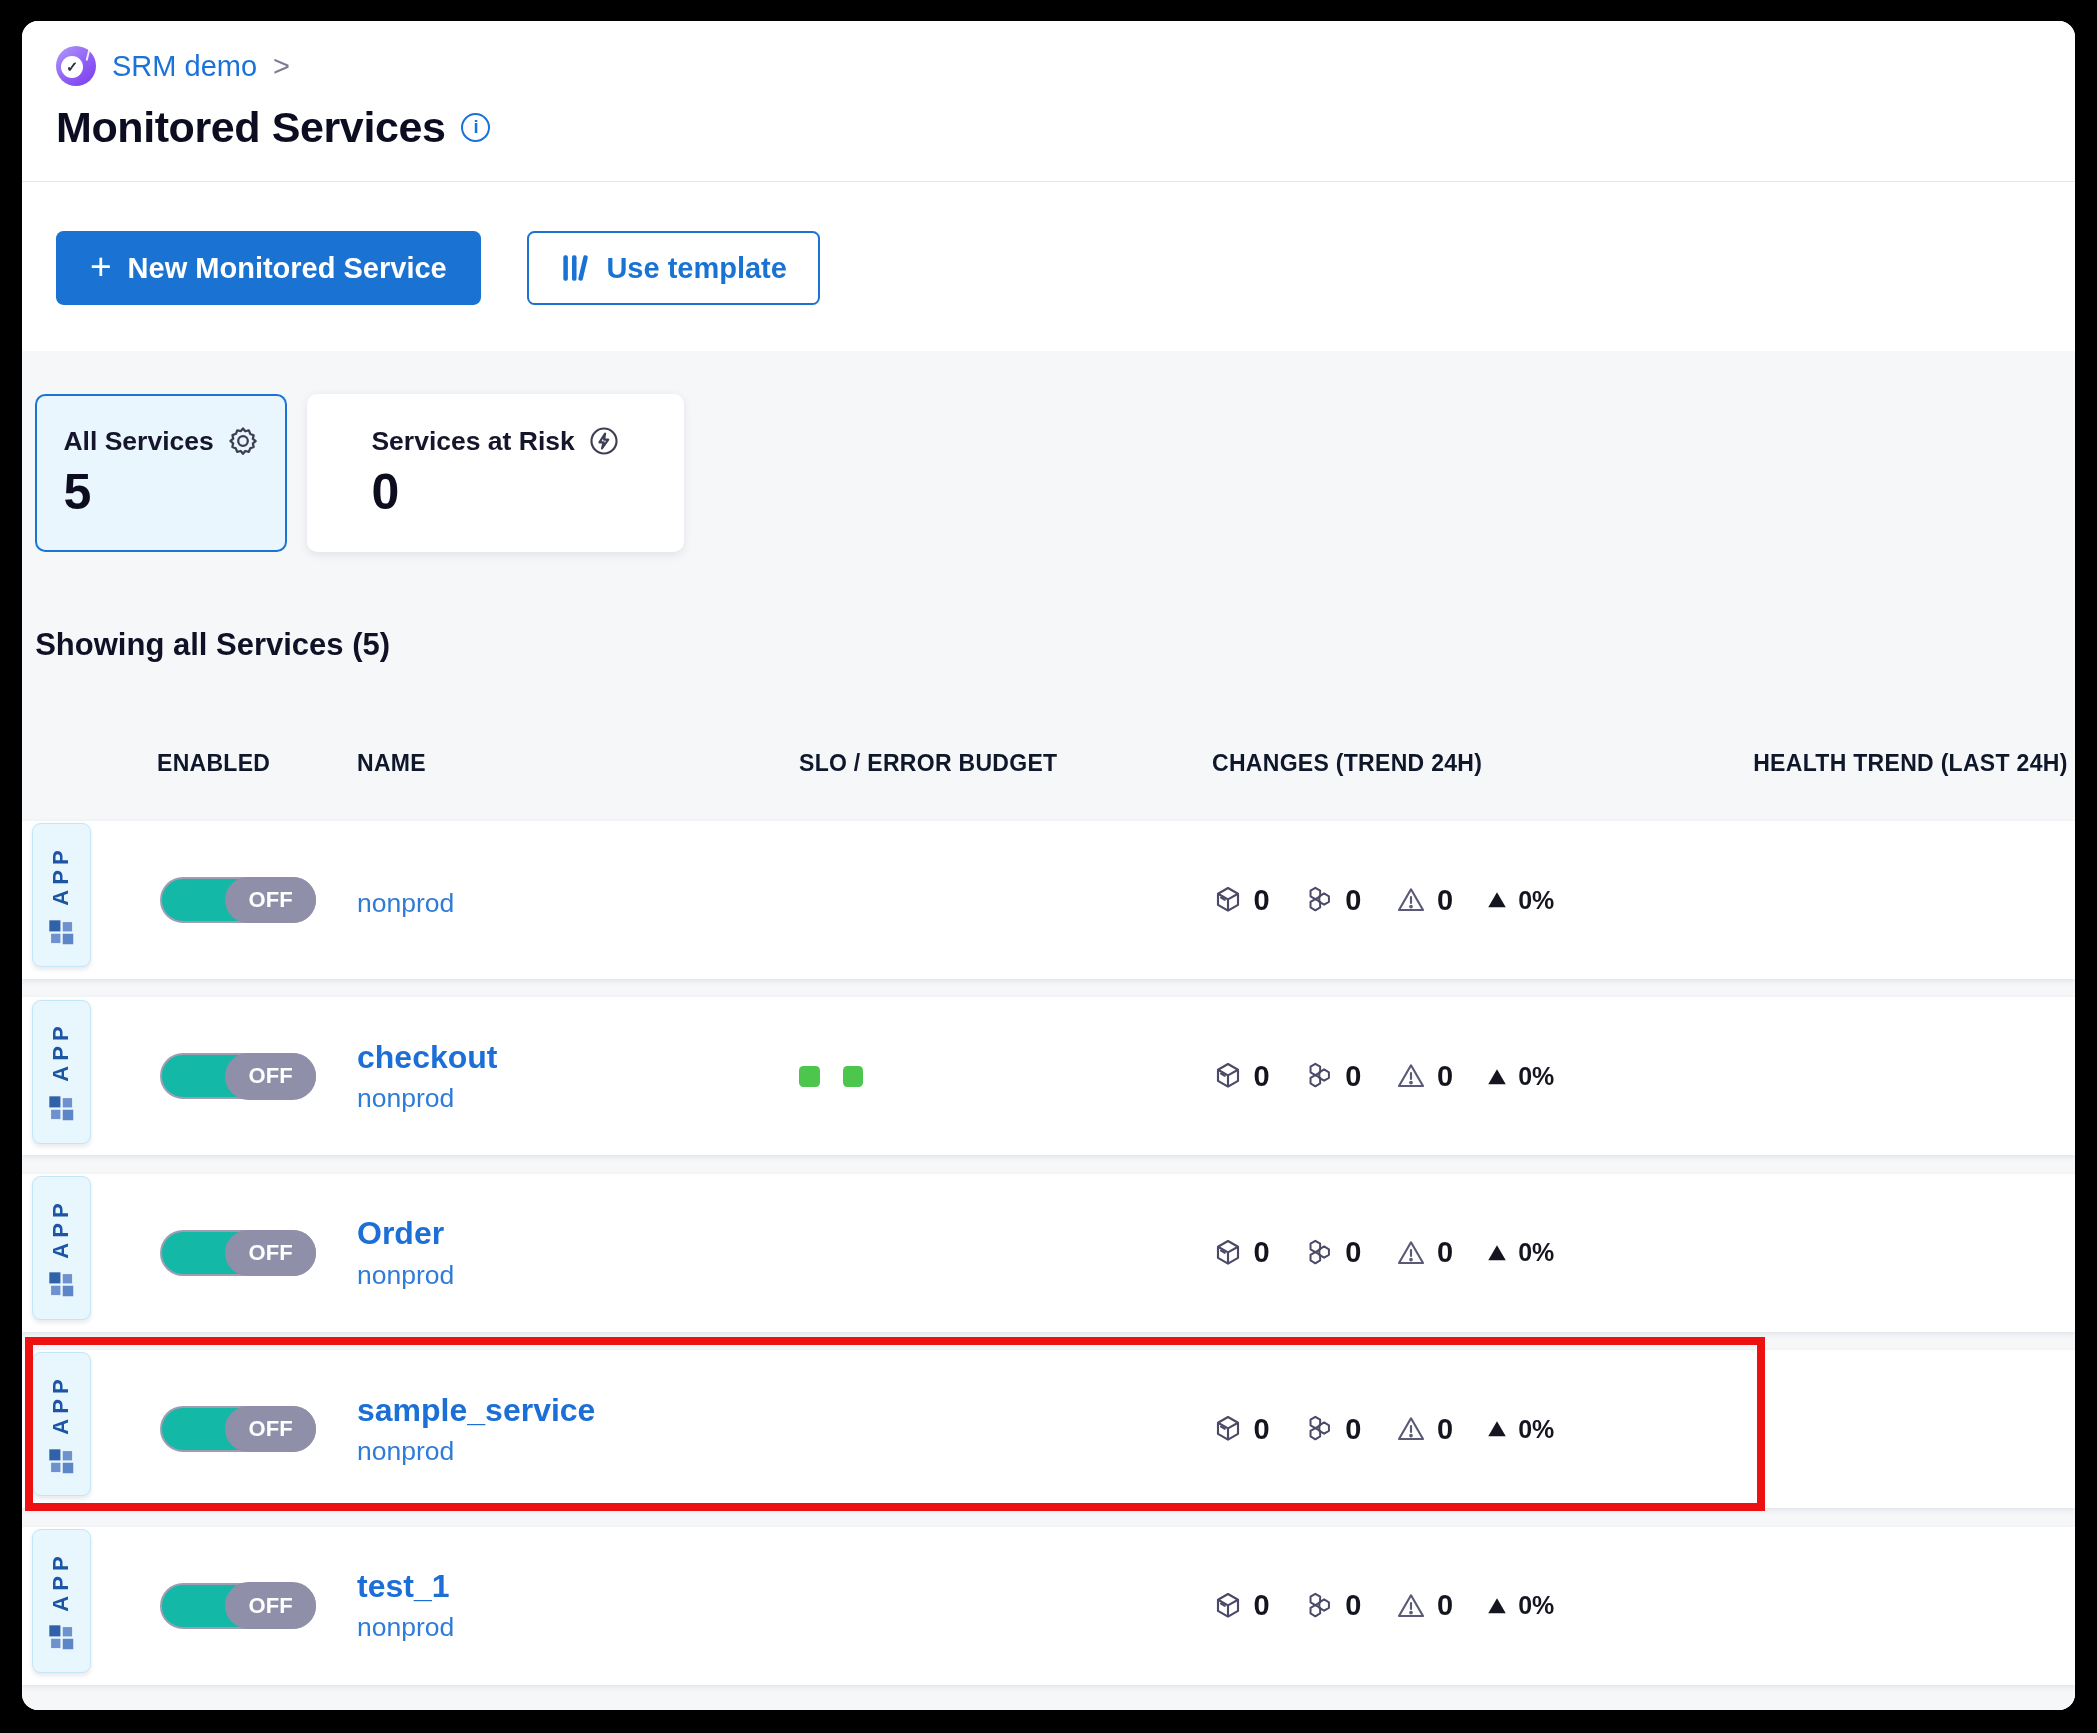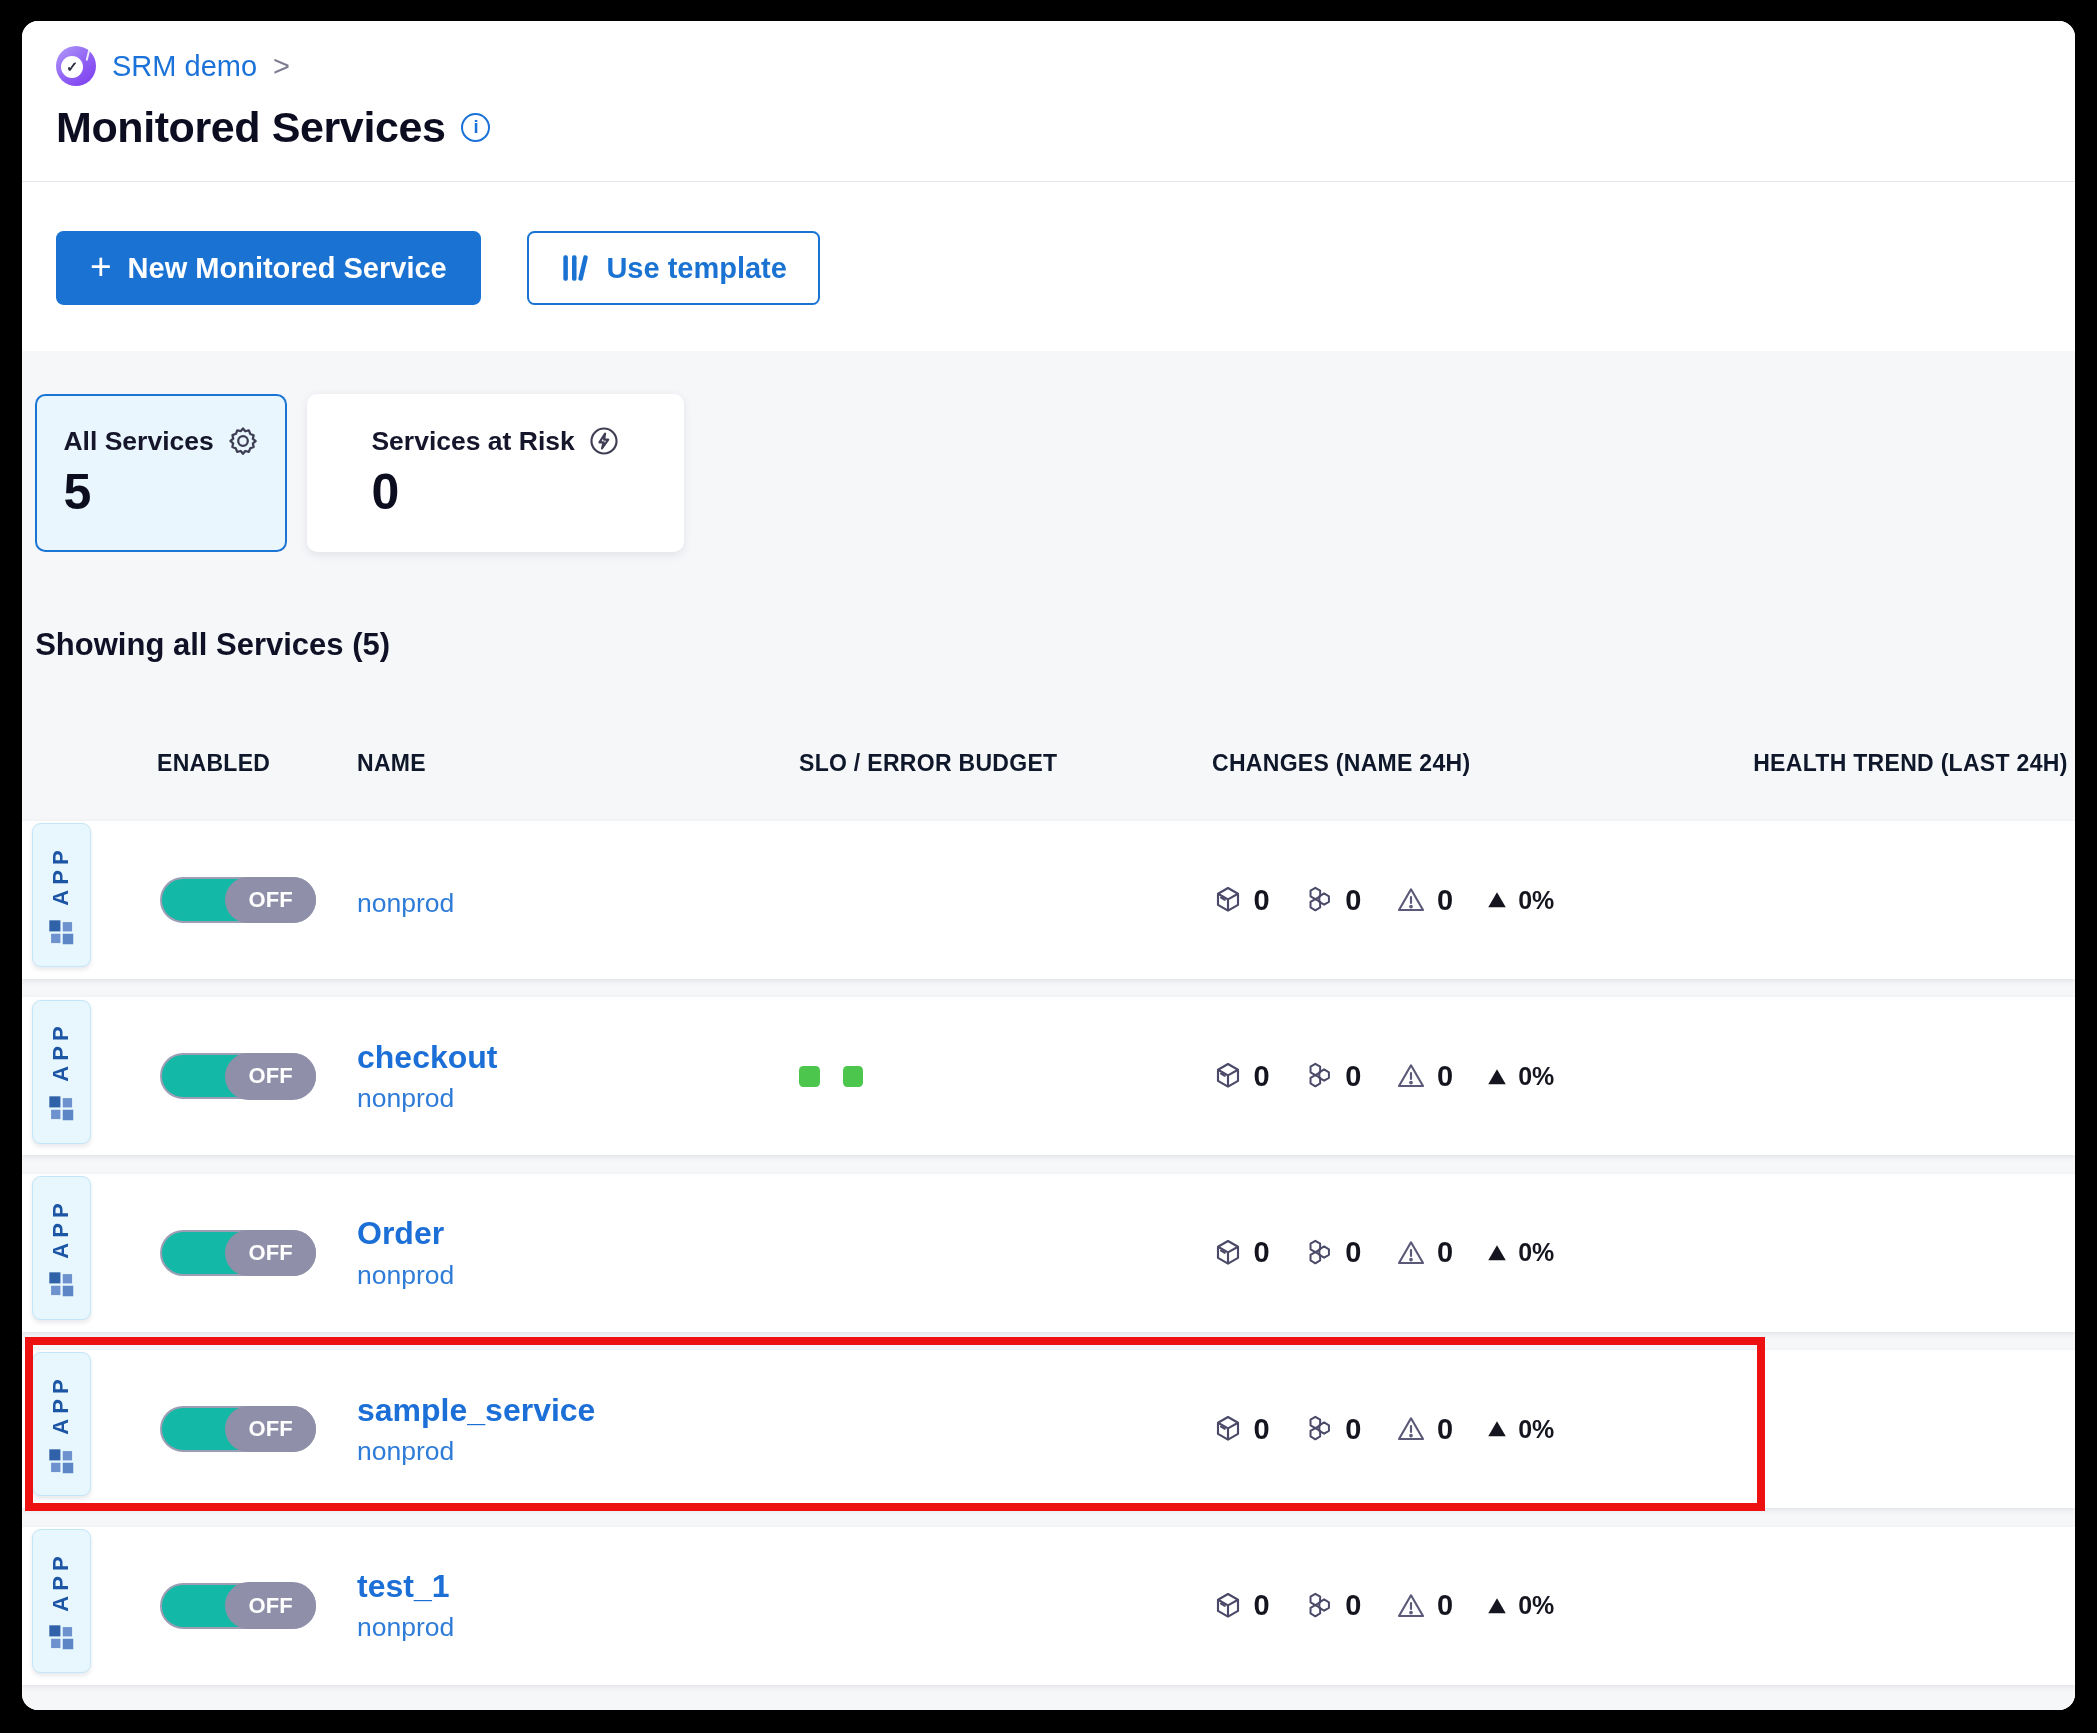--- a/index.html
+++ b/index.html
@@ -151,21 +151,21 @@
         </div>
       </div>
     </div>
 
     <div class="list-heading">Showing all Services (5)</div>
 
     <div class="thead grid-cols">
       <div class="th">ENABLED</div>
       <div class="th">NAME</div>
       <div class="th">SLO / ERROR BUDGET</div>
-      <div class="th">CHANGES (NAME 24H)</div>
+      <div class="th">CHANGES (TREND 24H)</div>
       <div class="th th-trend">HEALTH TREND (LAST 24H)</div>
     </div>
 
     <div class="rows" id="rows">
         <div class="row-wrap">
     <div class="row-card grid-cols">
       <div class="app-tab">
         <span class="app-tab-text">APP</span>
         <svg class="app-grid-icon" viewBox="0 0 24 24">
           <rect x="2" y="2" width="9.5" height="9.5" fill="#2f62a8"></rect>

